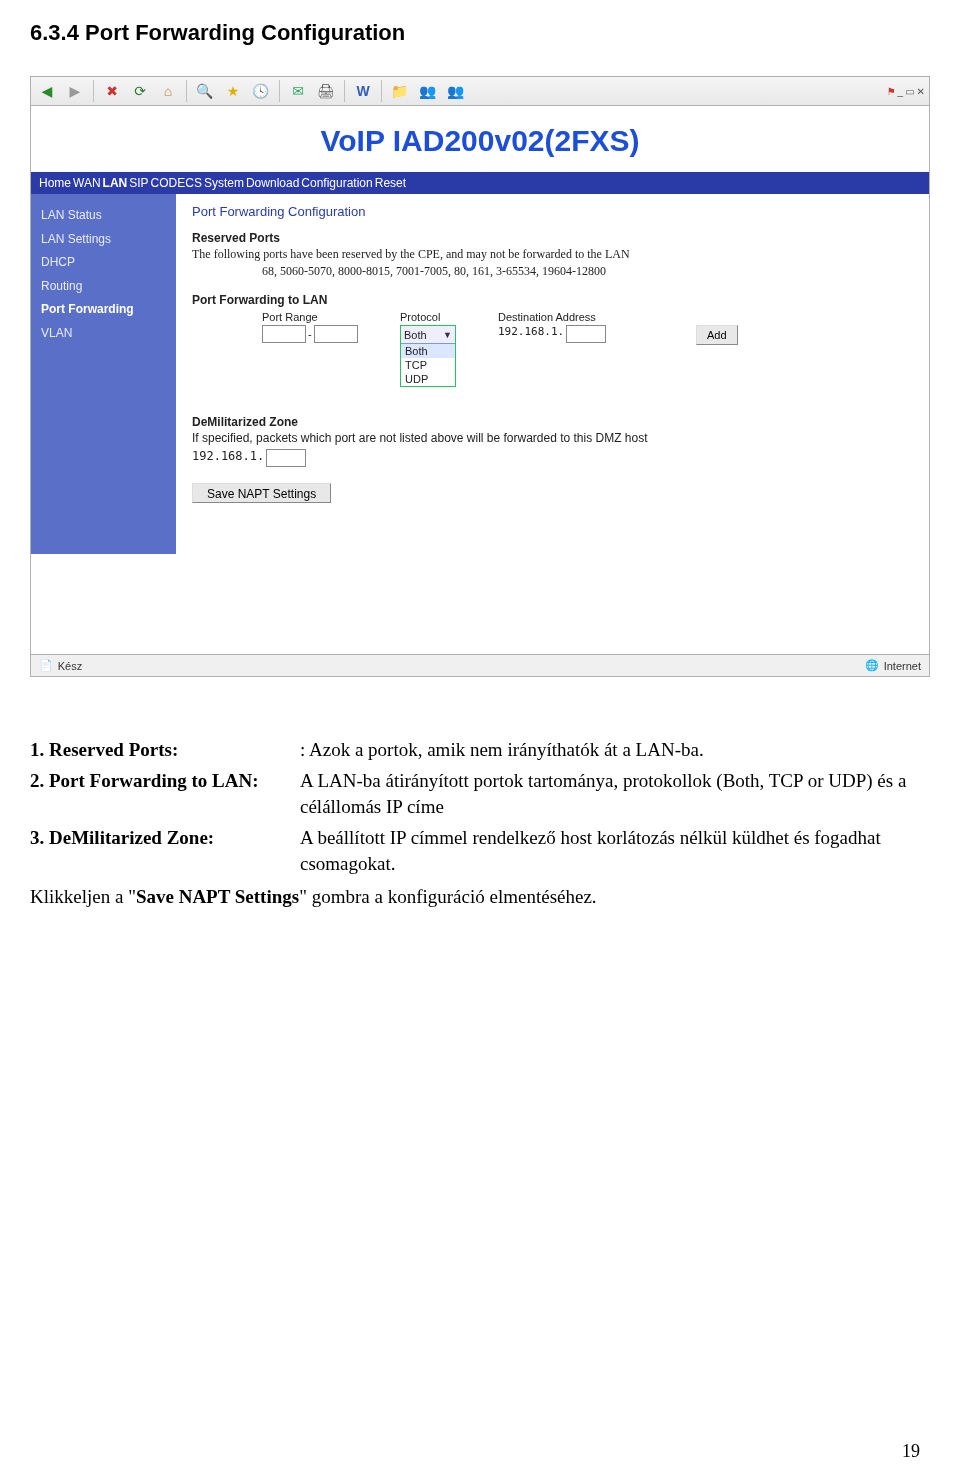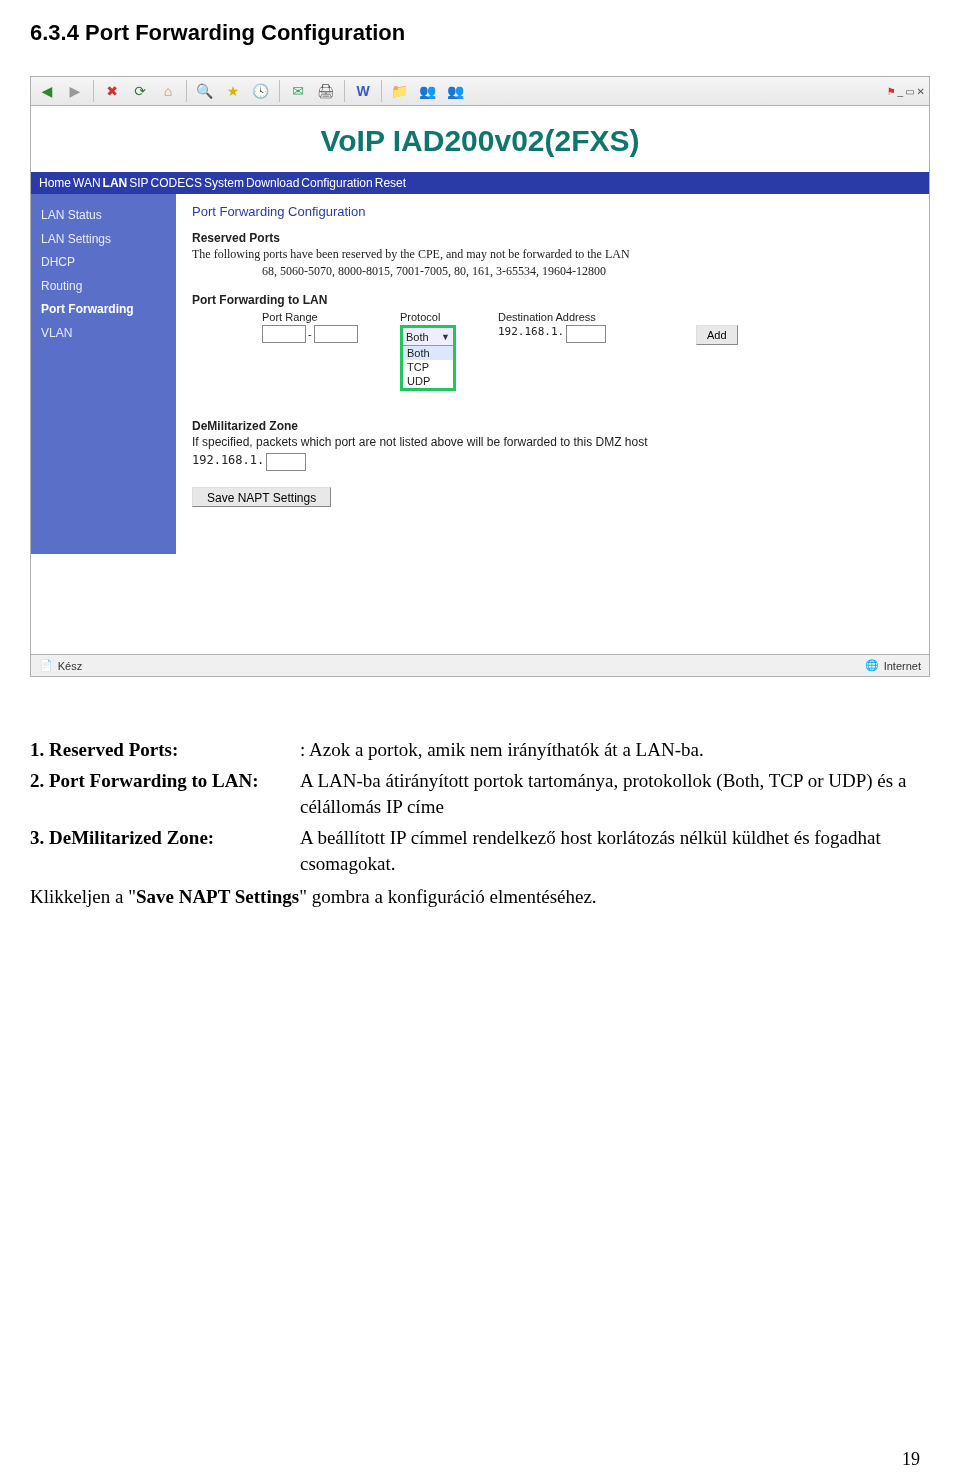--- a/index.html
+++ b/index.html
@@ -46,21 +46,21 @@
   
   .router-shell {
     border: 1px solid #b0b0b0;
     border-top: none;
     background: #fff;
   }
   .router-title {
     text-align: center;
     font-size: 30px;
     font-weight: bold;
-    color: #0f766e;
+    color: #1d4ed8;
     padding: 18px 0 14px 0;
   }
 
   .navbar {
     background: #2a3ba8;
     color: #fff;
     font-size: 12px;
     padding: 4px 8px;
     display: flex;
     gap: 2px;
@@ -113,21 +113,21 @@
     gap: 28px;
     margin-top: 4px;
   }
   .pf-col { display: flex; flex-direction: column; gap: 2px; font-size: 11px; }
   .pf-label { font-size: 11px; }
   .inp { border: 1px solid #888; height: 18px; padding: 0 3px; font-size: 11px; font-family: monospace; background:#fff; }
   .inp.tiny { width: 44px; }
   .inp.sm { width: 40px; }
   .ip-row { display:flex; gap:2px; }
   .sel {
-    border: 3px solid #22c55e;
+    border: 1px solid #22c55e;
     background: #fff;
     font-size: 11px;
     width: 56px;
   }
   .sel-head {
     display:flex; justify-content:space-between; align-items:center;
     padding: 1px 3px; border-bottom:1px solid #7a9ad0; background:#eef;
     height:18px;
   }
   .sel-head .chev { font-size:9px; color:#334; }
@@ -168,21 +168,21 @@
     max-width: 900px;
   }
   .desc .row { display:flex; margin-bottom: 4px; }
   .desc .lbl { width: 270px; font-weight: bold; }
   .desc .txt { flex:1; }
   .desc .save-line { margin-top: 6px; }
   .desc .save-line b { font-weight: bold; }
 
   .page-num {
     position: absolute;
-    bottom: 12px;
+    bottom: 20px;
     right: 40px;
     font-family: "Times New Roman", serif;
     font-size: 18px;
   }
 </style>
 </head>
 <body>
 
 <div class="page">
 

